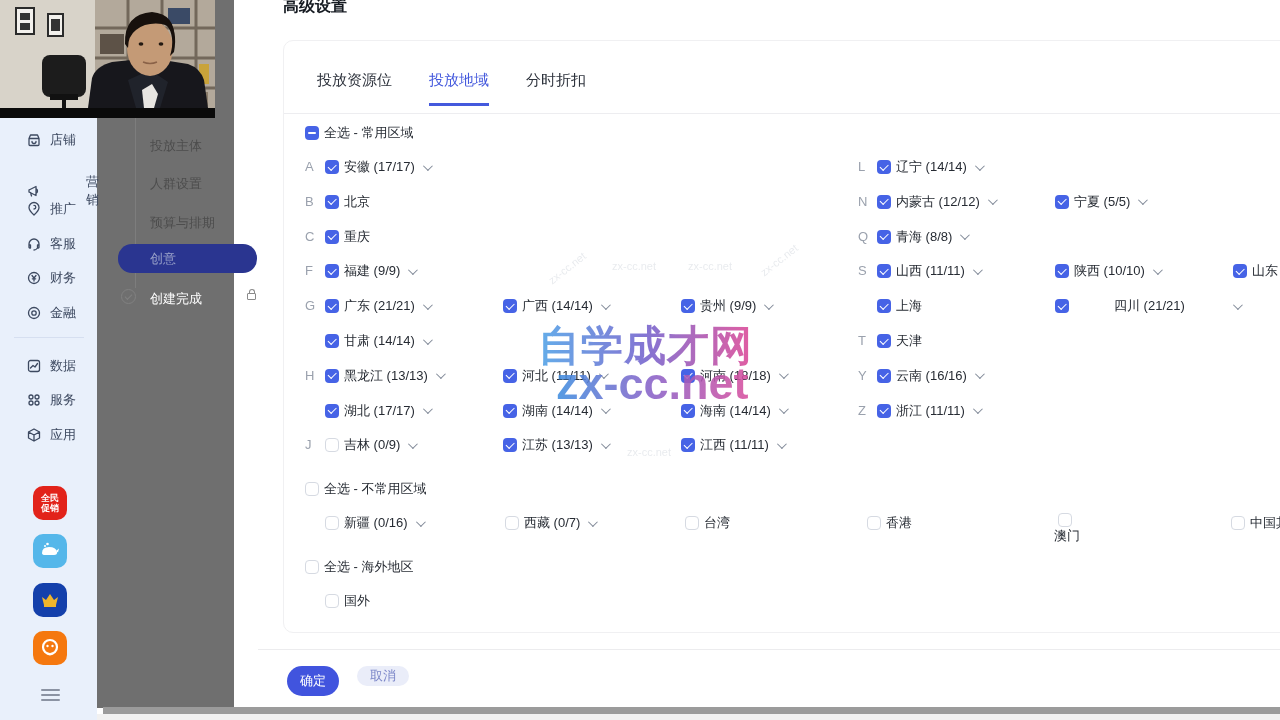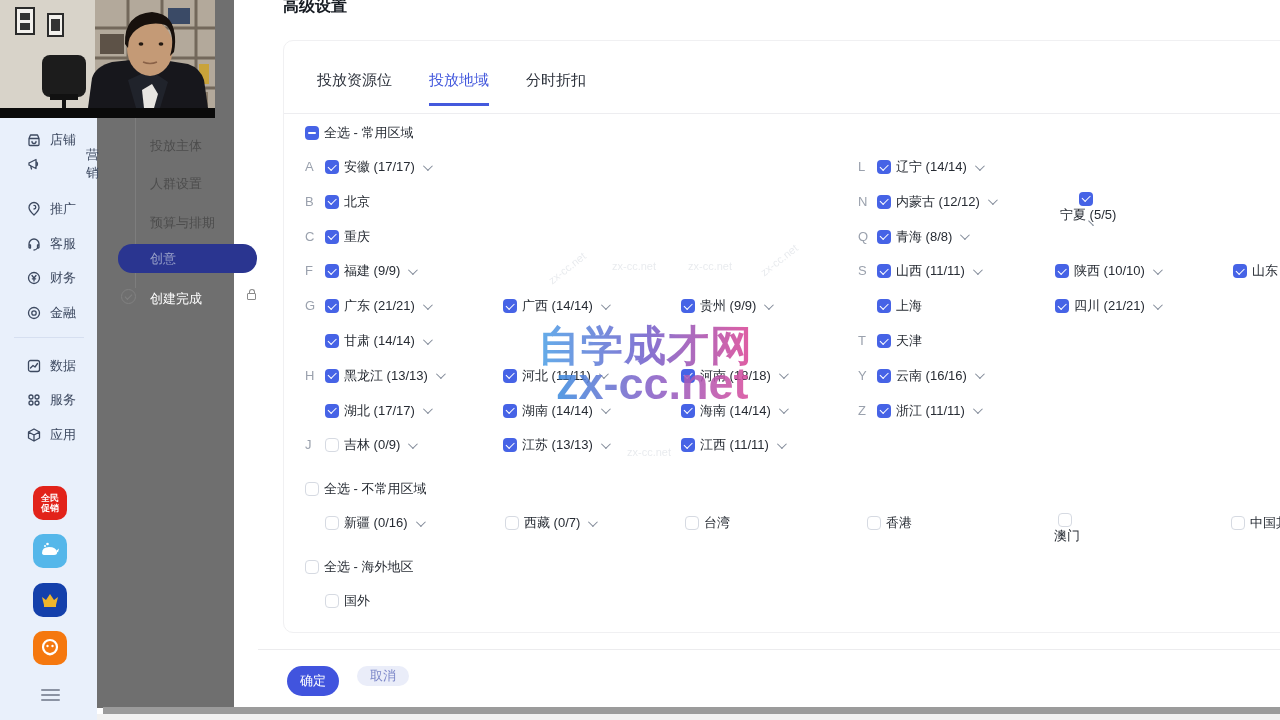--- a/index.html
+++ b/index.html
@@ -85,21 +85,21 @@
 <body>
 
 <aside id="main-sidebar">
   <div id="nav-items">
       <div class="nav-item" style="top: 130px;">
         <svg width="16" height="16" viewBox="0 0 16 16" fill="none" stroke="#3d4960" stroke-width="1.3" stroke-linecap="round" stroke-linejoin="round">
           <path d="M3 6.5 L4.5 3 H11.5 L13 6.5 V12.5 A1 1 0 0 1 12 13.5 H4 A1 1 0 0 1 3 12.5 Z M3 6.5 H13 M6 9.5 A2 2 0 0 0 10 9.5"></path>
         </svg>
         <span>店铺</span>
       </div>
-      <div class="nav-item" style="top: 154px; gap: 44px;">
+      <div class="nav-item" style="top: 181px; gap: 44px;">
         <svg width="16" height="16" viewBox="0 0 16 16" fill="none" stroke="#3d4960" stroke-width="1.3" stroke-linecap="round" stroke-linejoin="round">
           <path d="M3 7 L10 3.5 V12.5 L3 9 Z M3 7 V9 M10.5 6 A2.5 2.5 0 0 1 10.5 10 M4.5 9.5 L5.5 13"></path>
         </svg>
         <span>营销</span>
       </div>
       <div class="nav-item" style="top: 199px;">
         <svg width="16" height="16" viewBox="0 0 16 16" fill="none" stroke="#3d4960" stroke-width="1.3" stroke-linecap="round" stroke-linejoin="round">
           <path d="M8 14 C8 14 3 9.5 3 6.5 A5 5 0 0 1 13 6.5 C13 9.5 8 14 8 14 Z M8 8 A1.8 1.8 0 1 0 8 4.4"></path>
         </svg>
         <span>推广</span>
@@ -305,21 +305,21 @@
       <span class="cb on"></span>
       <span class="lbl">辽宁 (14/14)</span>
       <span class="chev"></span>
     </div>
     <div class="letter" style="left: 858px; top: 191.8px;">N</div>
     <div class="region-item" style="left: 877px; top: 191.8px;">
       <span class="cb on"></span>
       <span class="lbl">内蒙古 (12/12)</span>
       <span class="chev"></span>
     </div>
-    <div class="region-item" style="left: 1055px; top: 191.8px; flex-direction: column;">
+    <div class="region-item" style="left: 1055px; top: 191.8px;">
       <span class="cb on"></span>
       <span class="lbl">宁夏 (5/5)</span>
       <span class="chev"></span>
     </div>
     <div class="letter" style="left: 858px; top: 226.6px;">Q</div>
     <div class="region-item" style="left: 877px; top: 226.6px;">
       <span class="cb on"></span>
       <span class="lbl">青海 (8/8)</span>
       <span class="chev"></span>
     </div>
@@ -335,21 +335,21 @@
       <span class="chev"></span>
     </div>
     <div class="region-item" style="left: 1233px; top: 261.4px;">
       <span class="cb on"></span>
       <span class="lbl">山东 (16/16)</span>
     </div>
     <div class="region-item" style="left: 877px; top: 296.2px;">
       <span class="cb on"></span>
       <span class="lbl">上海</span>
     </div>
-    <div class="region-item" style="left: 1055px; top: 296.2px;">
+    <div class="region-item" style="left: 1055px; top: 296.2px; gap: 40px;">
       <span class="cb on"></span>
       <span class="lbl">四川 (21/21)</span>
       <span class="chev"></span>
     </div>
     <div class="letter" style="left: 858px; top: 331px;">T</div>
     <div class="region-item" style="left: 877px; top: 331px;">
       <span class="cb on"></span>
       <span class="lbl">天津</span>
     </div>
     <div class="letter" style="left: 858px; top: 365.8px;">Y</div>

